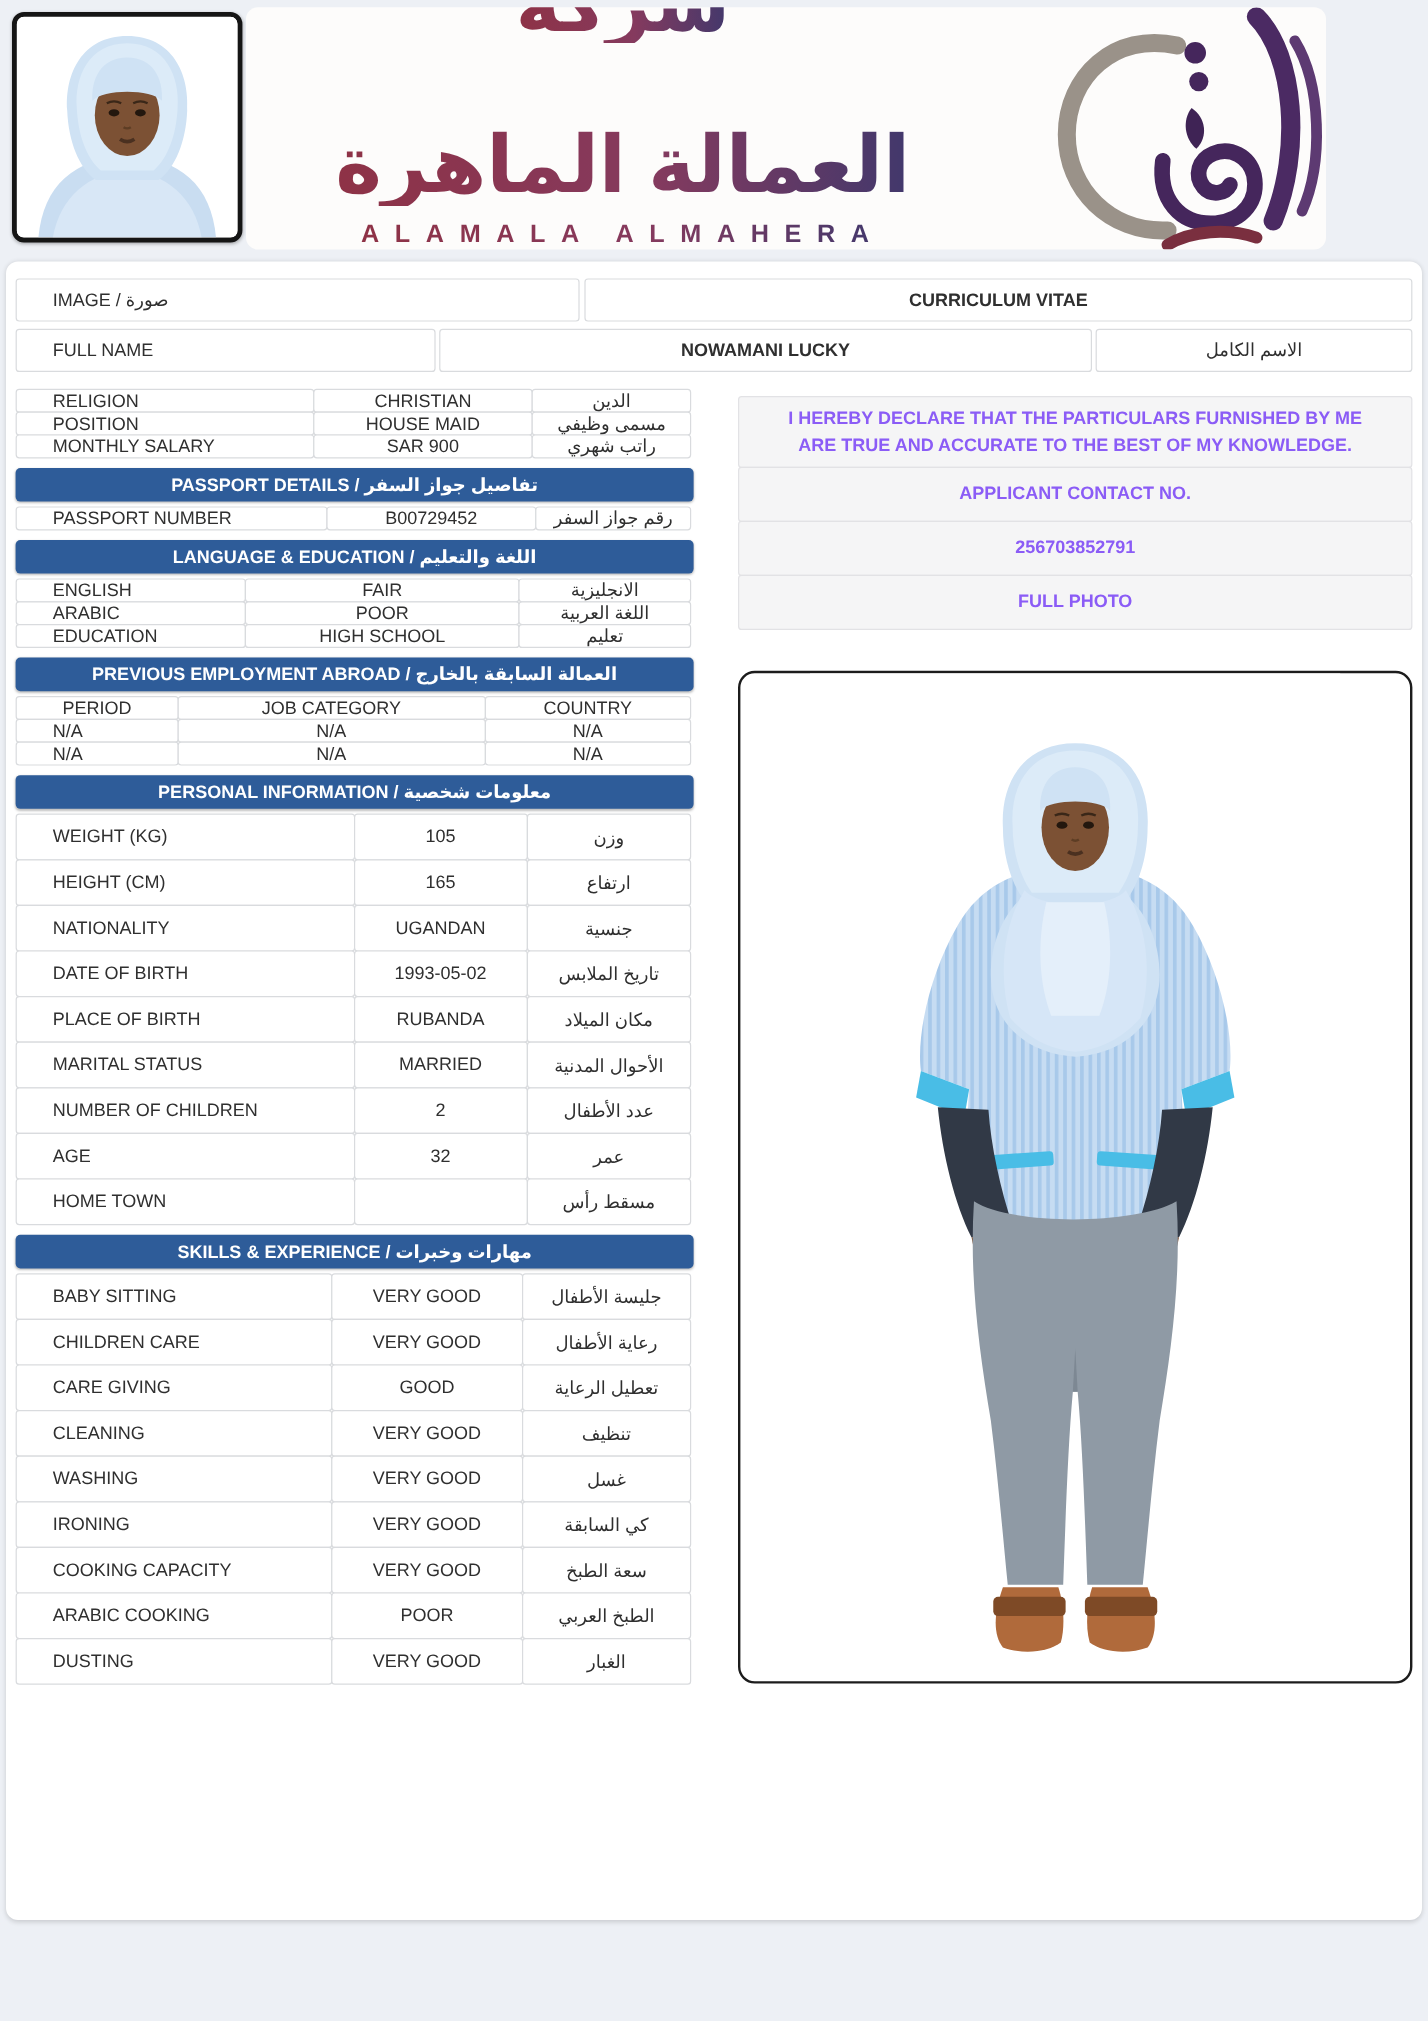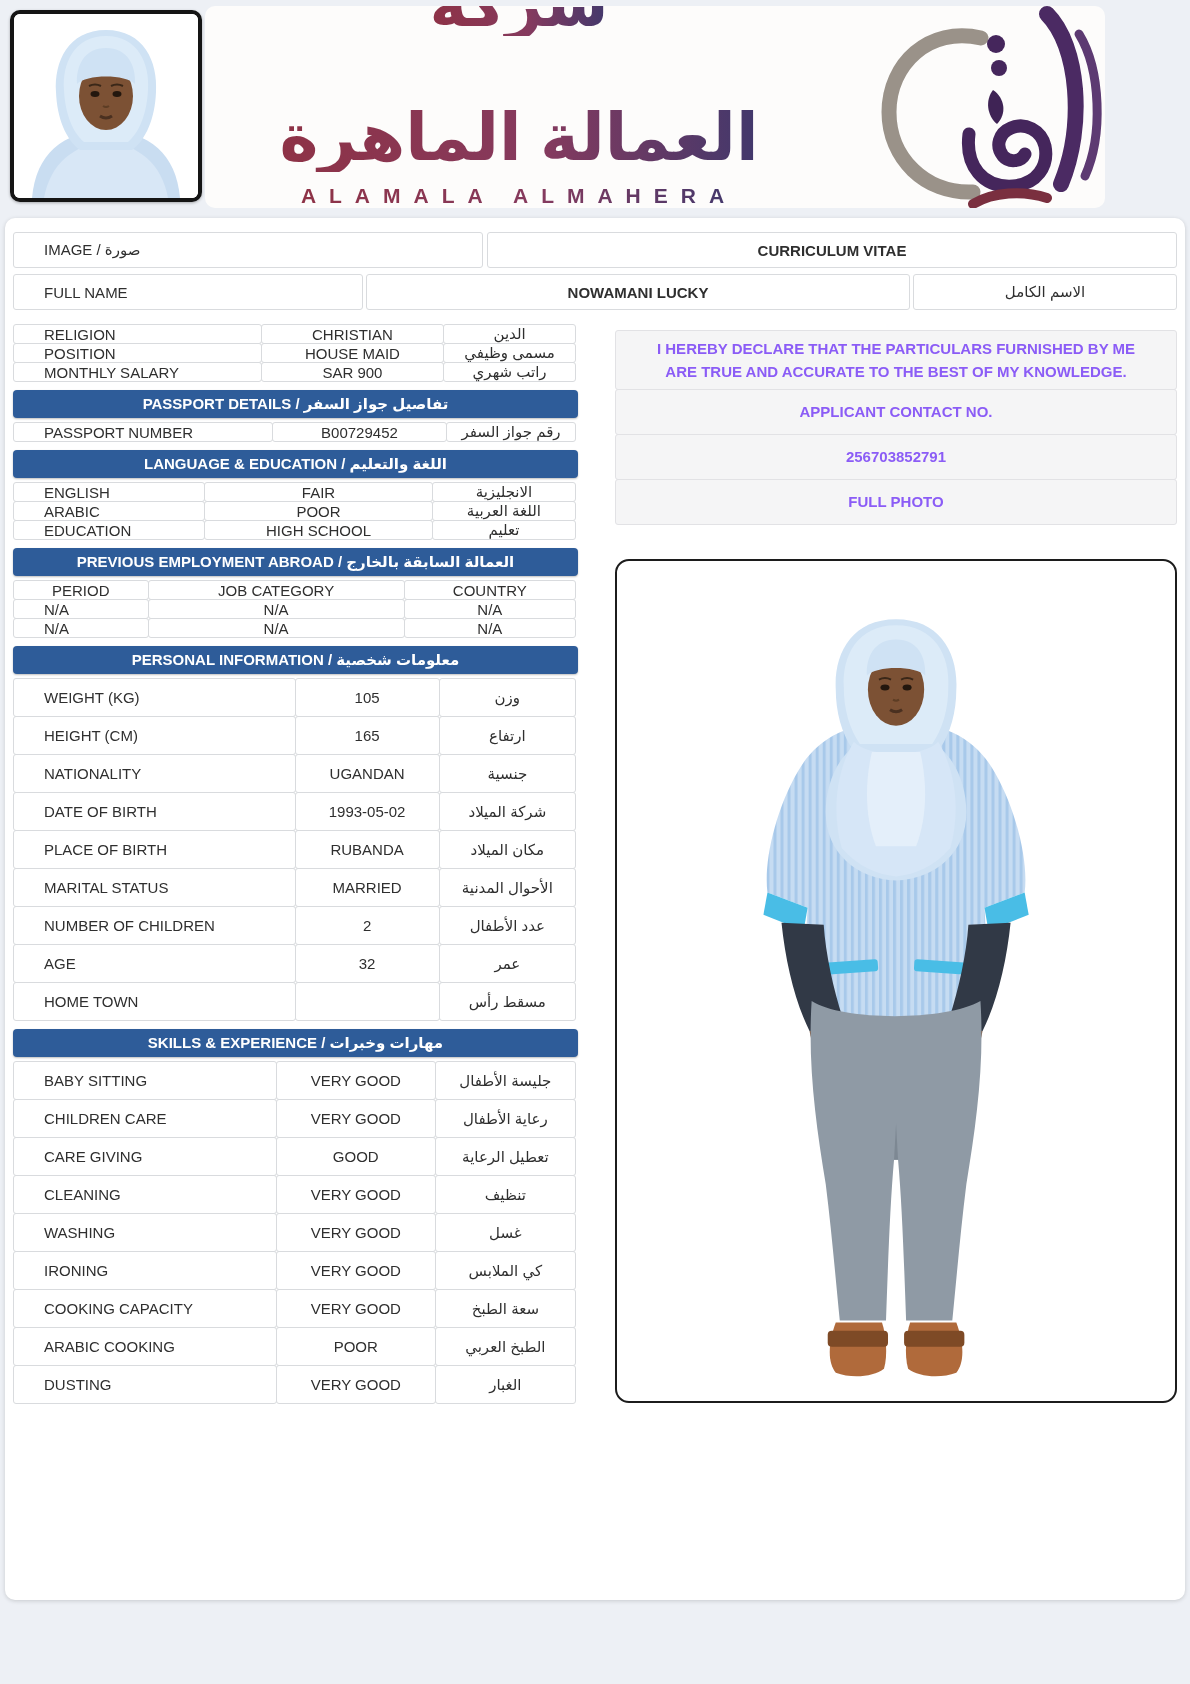--- a/index.html
+++ b/index.html
@@ -228,21 +228,21 @@
             <div class="cellbase c-center cC">ارتفاع</div>
           </div>
           <div class="trow">
             <div class="cellbase c-left cA">NATIONALITY</div>
             <div class="cellbase c-center cB">UGANDAN</div>
             <div class="cellbase c-center cC">جنسية</div>
           </div>
           <div class="trow">
             <div class="cellbase c-left cA">DATE OF BIRTH</div>
             <div class="cellbase c-center cB">1993-05-02</div>
-            <div class="cellbase c-center cC">شركة الميلاد</div>
+            <div class="cellbase c-center cC">تاريخ الملابس</div>
           </div>
           <div class="trow">
             <div class="cellbase c-left cA">PLACE OF BIRTH</div>
             <div class="cellbase c-center cB">RUBANDA</div>
             <div class="cellbase c-center cC">مكان الميلاد</div>
           </div>
           <div class="trow">
             <div class="cellbase c-left cA">MARITAL STATUS</div>
             <div class="cellbase c-center cB">MARRIED</div>
             <div class="cellbase c-center cC">الأحوال المدنية</div>
@@ -287,21 +287,21 @@
             <div class="cellbase c-center cC">تنظيف</div>
           </div>
           <div class="trow">
             <div class="cellbase c-left cA">WASHING</div>
             <div class="cellbase c-center cB">VERY GOOD</div>
             <div class="cellbase c-center cC">غسل</div>
           </div>
           <div class="trow">
             <div class="cellbase c-left cA">IRONING</div>
             <div class="cellbase c-center cB">VERY GOOD</div>
-            <div class="cellbase c-center cC">كي الملابس</div>
+            <div class="cellbase c-center cC">كي السابقة</div>
           </div>
           <div class="trow">
             <div class="cellbase c-left cA">COOKING CAPACITY</div>
             <div class="cellbase c-center cB">VERY GOOD</div>
             <div class="cellbase c-center cC">سعة الطبخ</div>
           </div>
           <div class="trow">
             <div class="cellbase c-left cA">ARABIC COOKING</div>
             <div class="cellbase c-center cB">POOR</div>
             <div class="cellbase c-center cC">الطبخ العربي</div>

